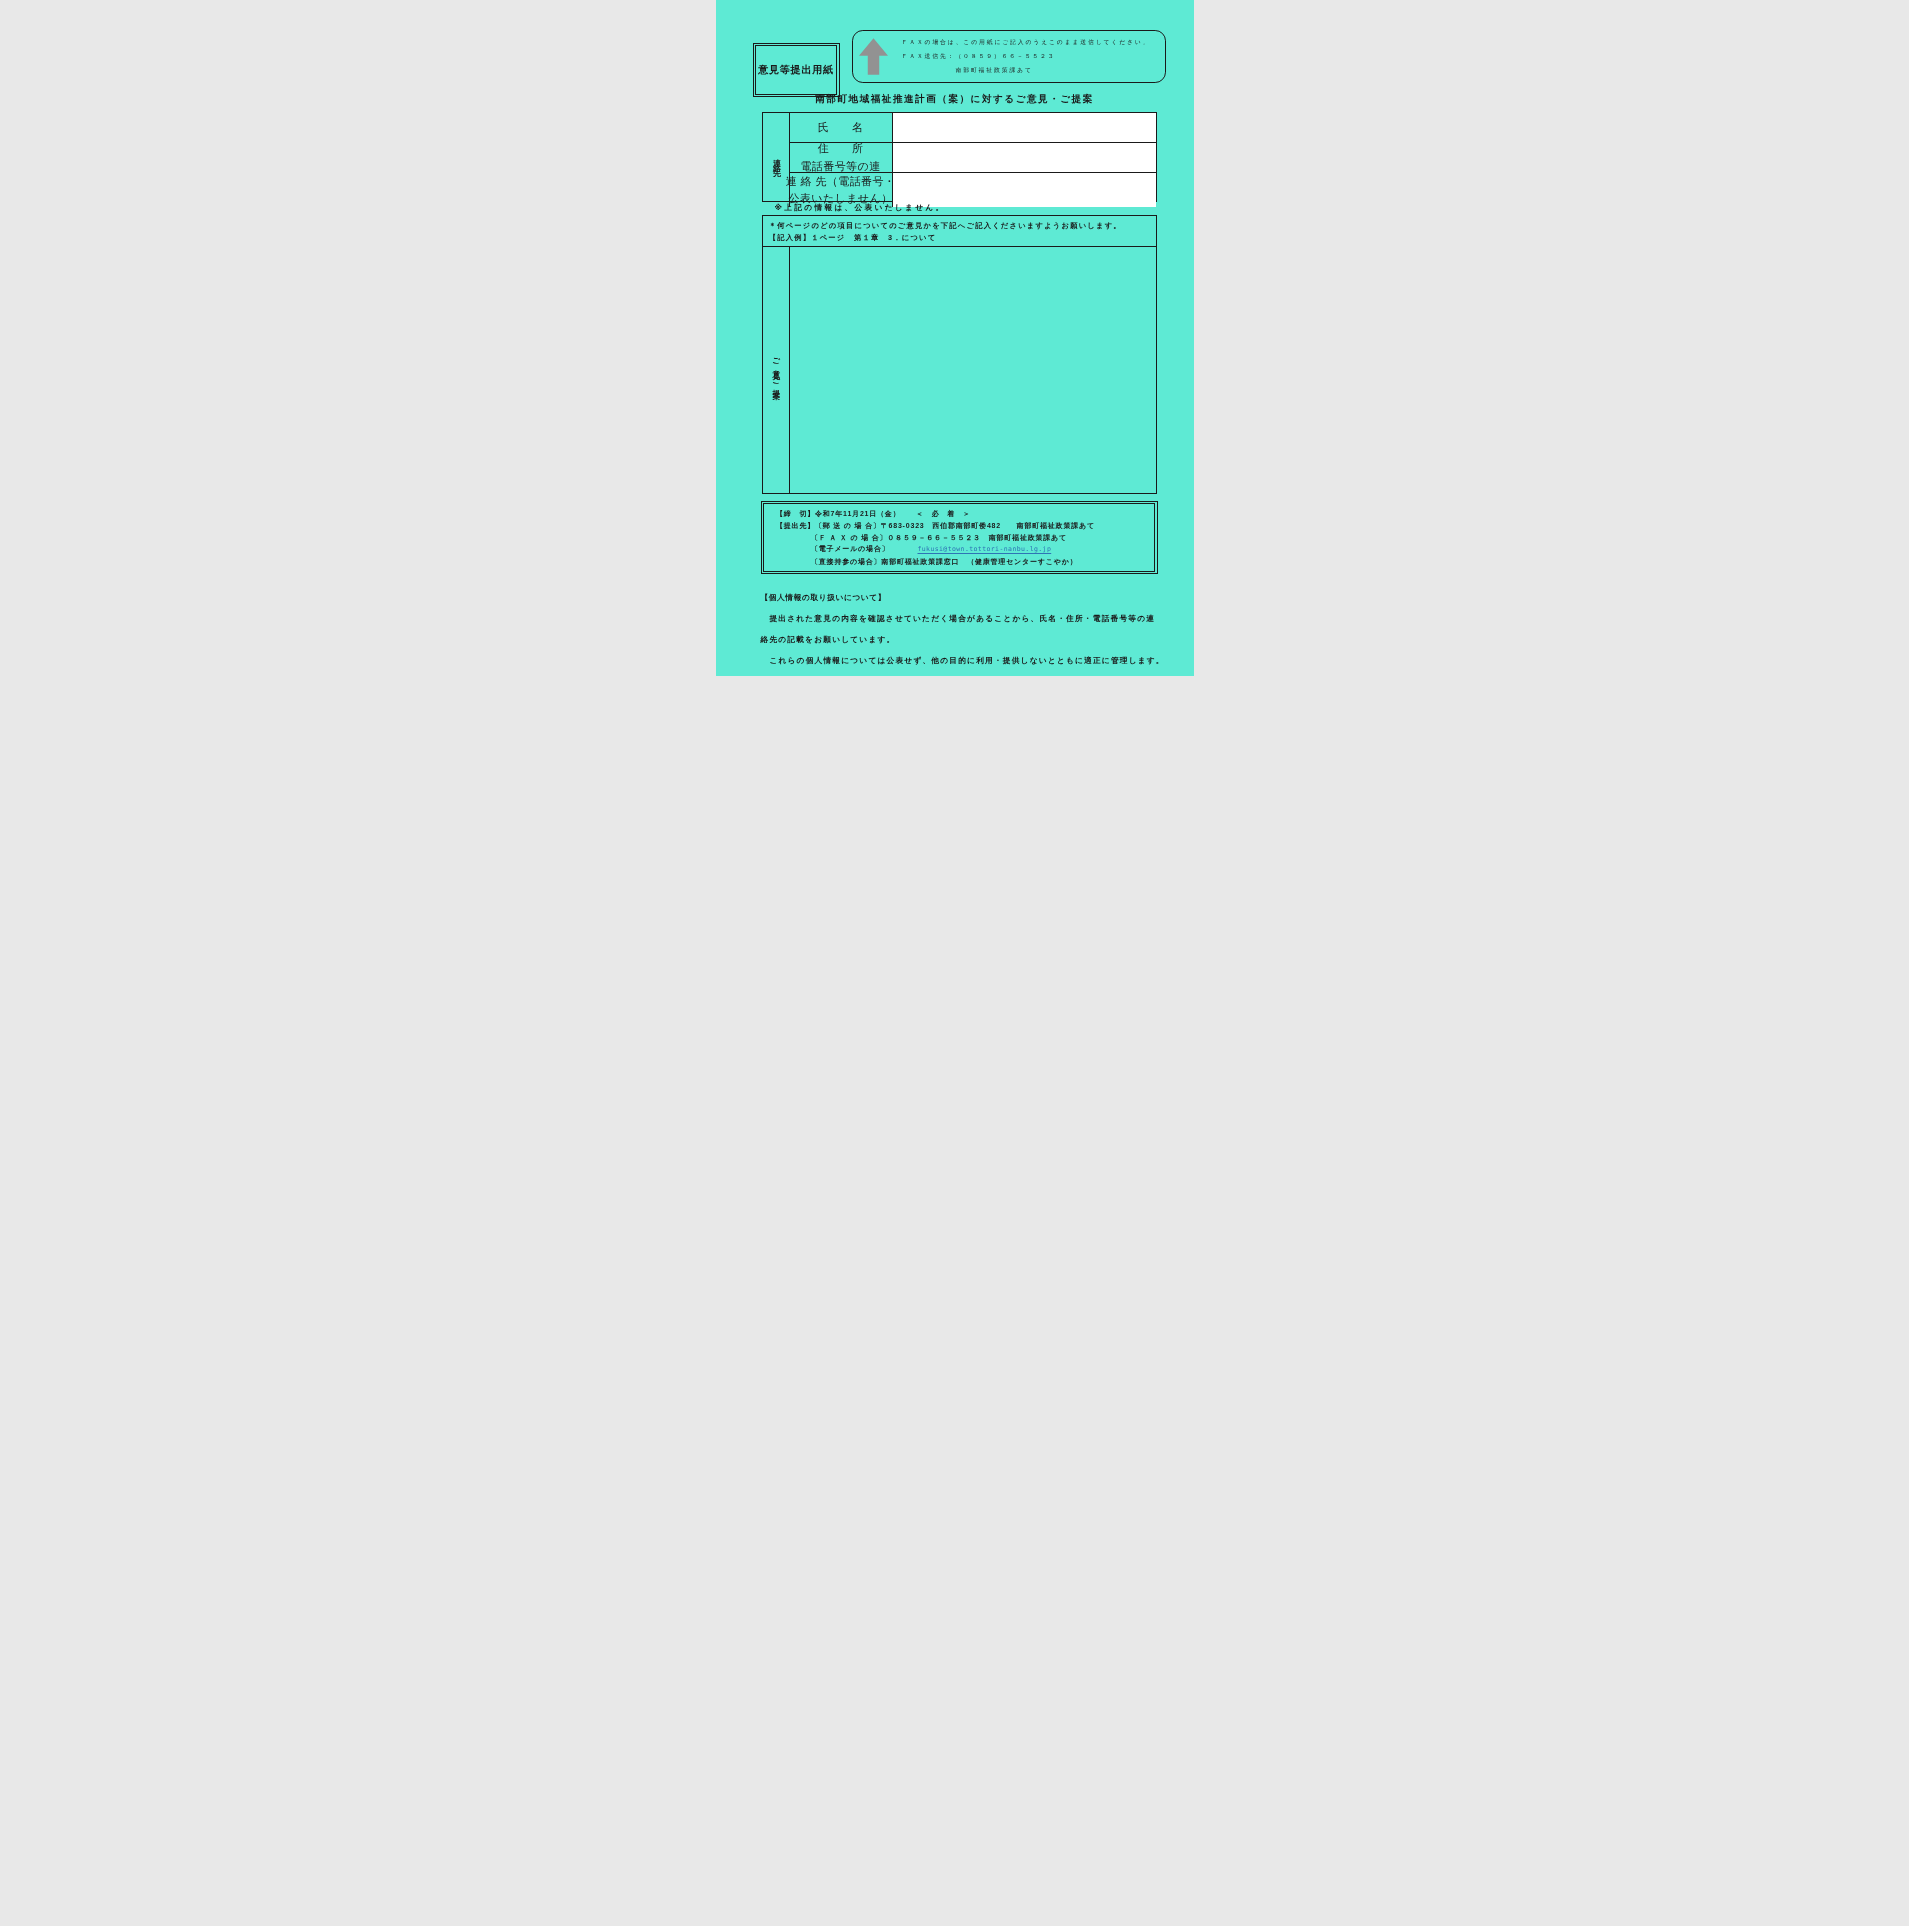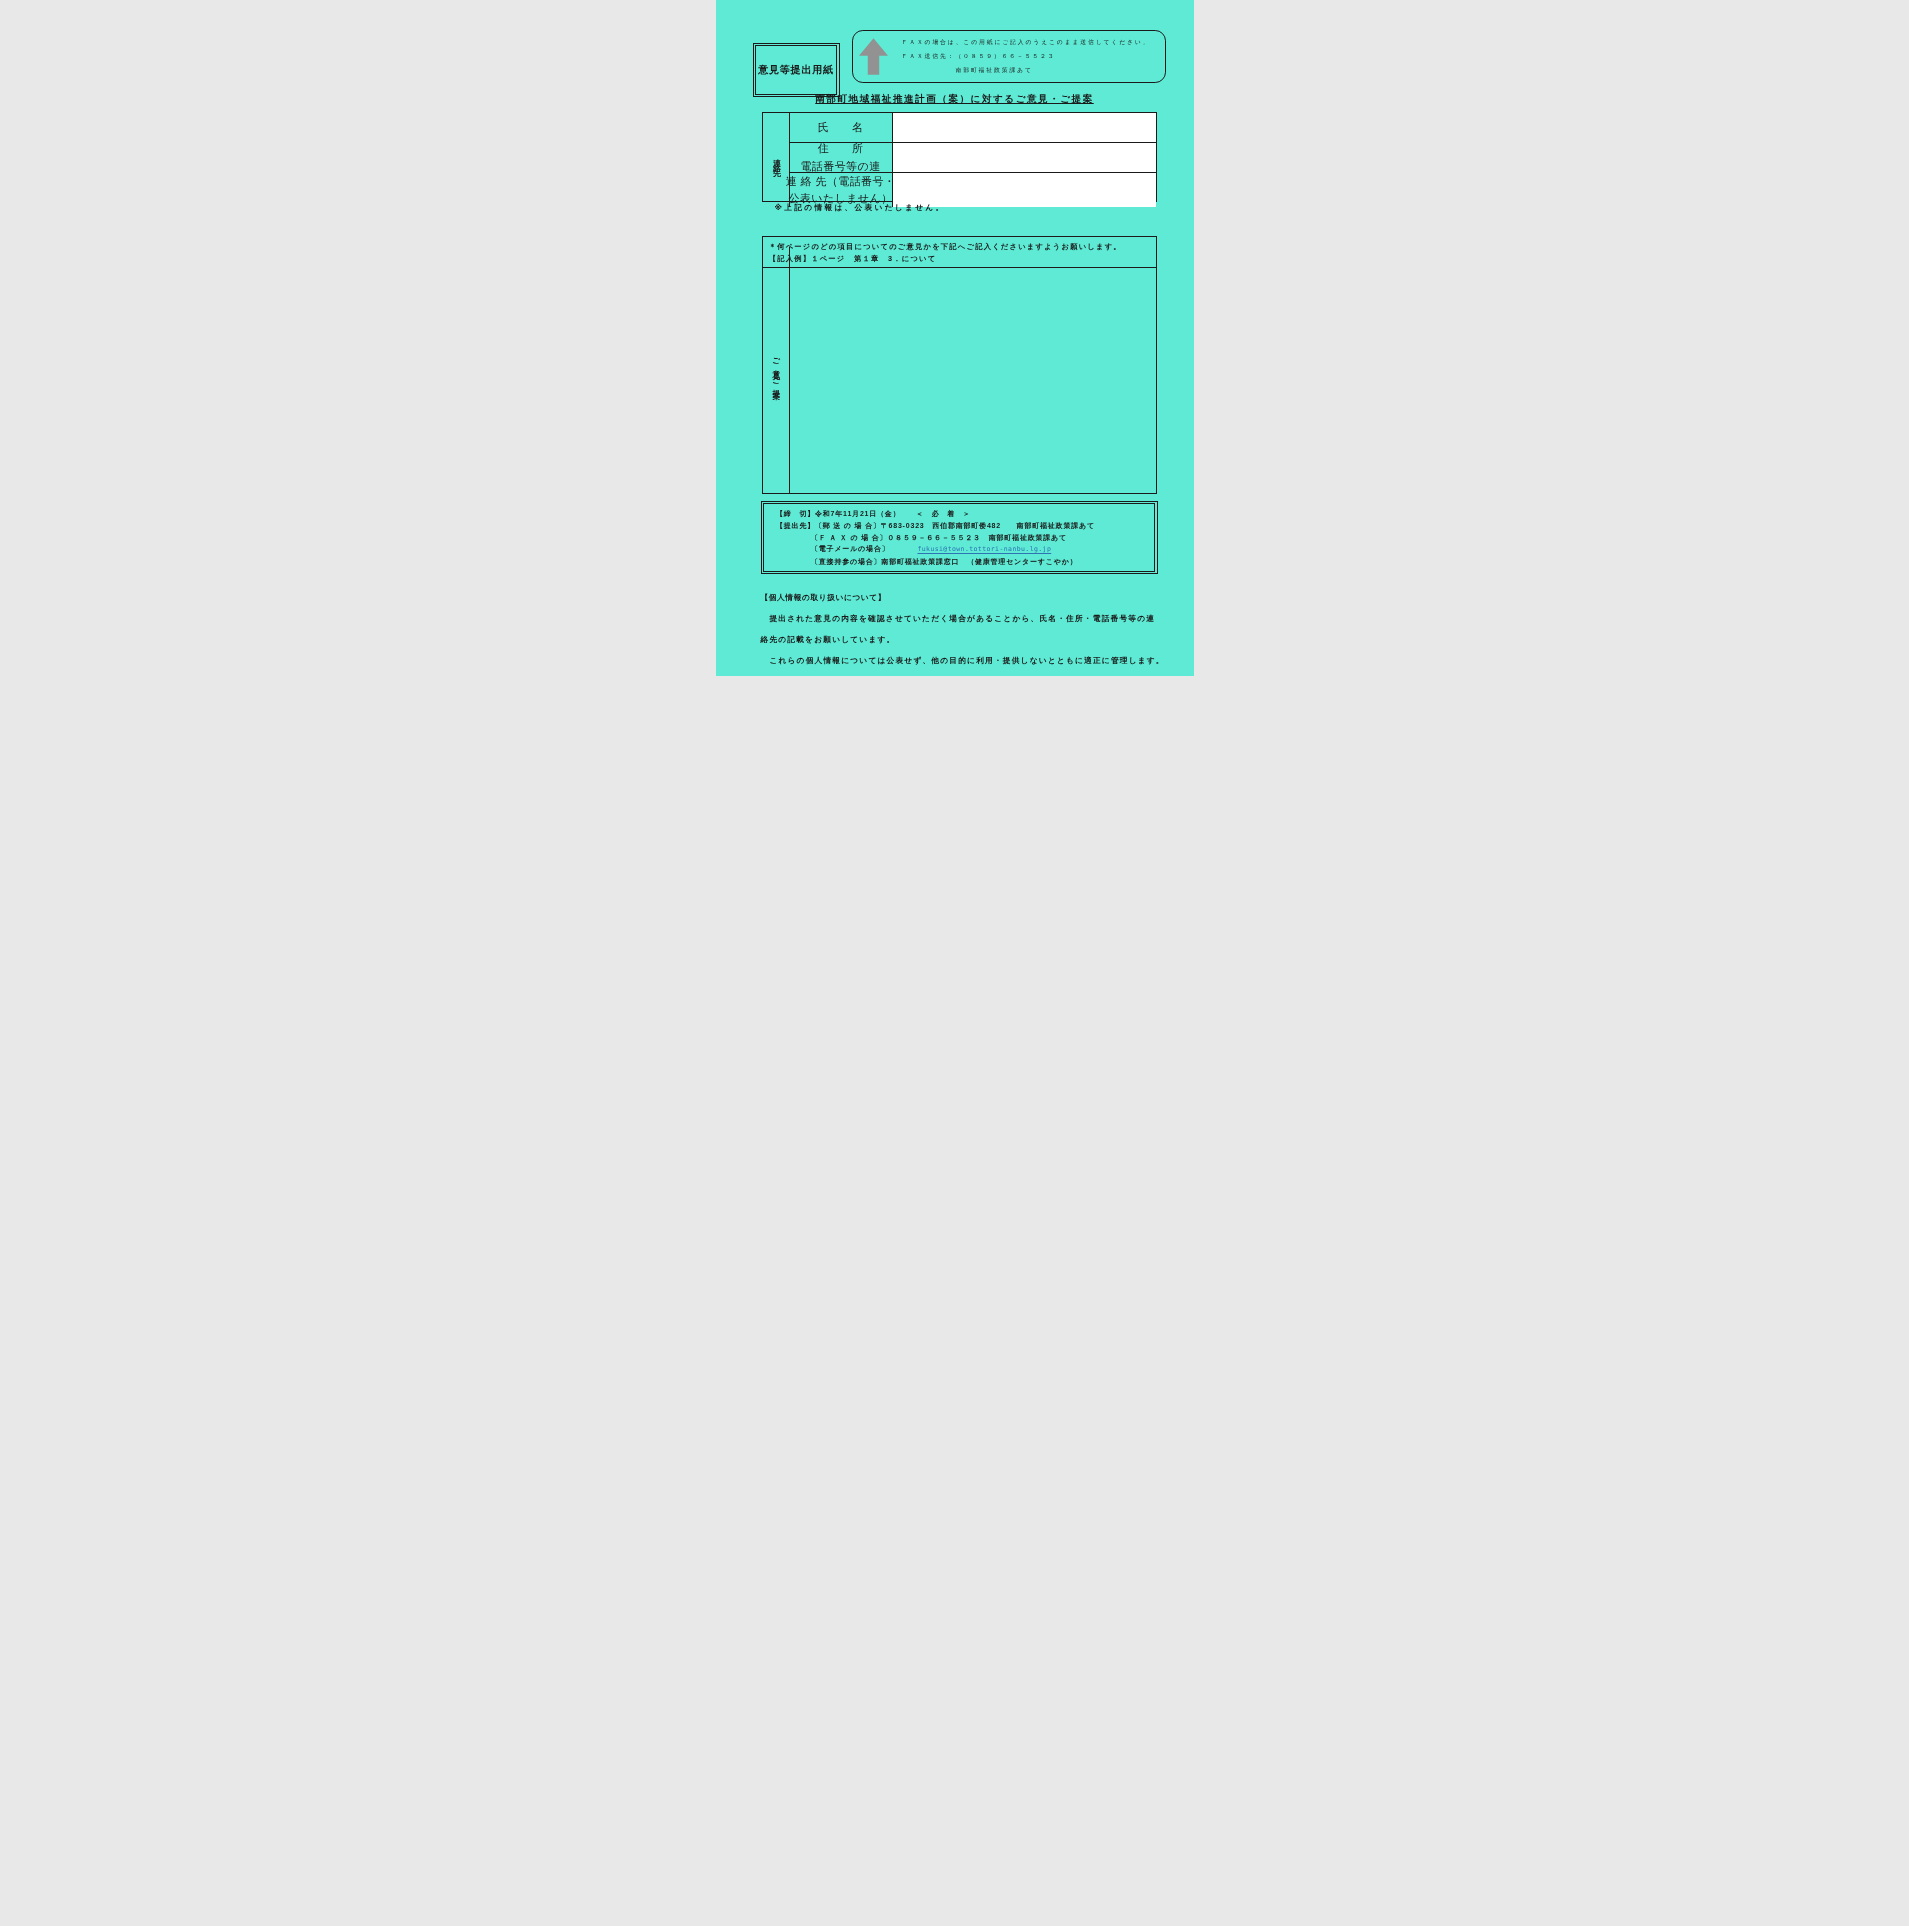--- a/index.html
+++ b/index.html
@@ -29,21 +29,21 @@
   }
   .fax-arrow { left:6.2px; top:6.5px; width:29px; height:37px; }
   .fax-lines { left:49px; top:8.5px; right:3.9px; font-size:5.8px; line-height:1; }
   .fax-line1 { letter-spacing:1.9px; white-space:nowrap; }
   .fax-line2 { margin-top:8.9px; letter-spacing:1.9px; white-space:nowrap; }
   .fax-line3 { margin-top:8px; margin-left:54px; letter-spacing:1.9px; white-space:nowrap; }
 
   
   .page-title {
     left:0; top:93px; width:100%; text-align:center;
-    font-size:9.6px; font-weight:bold; letter-spacing:1.5px; white-space:nowrap;text-decoration:underline;
+    font-size:9.6px; font-weight:bold; letter-spacing:1.5px; white-space:nowrap;
   }
 
   
   .contact-table {
     left:46px; top:112px; width:395px; height:90px;
     border:0.8px solid #1a1a1a;
     display:grid;
     grid-template-columns:27px 103px 1fr;
     grid-template-rows:29px 30px 1fr;
   }
@@ -71,21 +71,20 @@
     white-space:nowrap;
   }
 
   
   .opinion-header {
     left:46px; top:215px; width:395px; height:32px;
     border:0.8px solid #1a1a1a; border-top-width:1.2px; border-bottom-width:1.2px;
     padding:3.5px 4.6px 0 6.2px;
     font-size:7.3px; font-weight:bold; line-height:12px; letter-spacing:1.2px;
     white-space:nowrap;
-    margin-top:21px;
   }
   .opinion-body {
     left:46px; top:247px; width:395px; height:247px;
     border:0.6px solid #1a1a1a; border-top:none;
     display:flex;
   }
   .ob-group {
     width:27.5px; border-right:0.6px solid #1a1a1a;
     display:flex; align-items:center; justify-content:center;
   }

